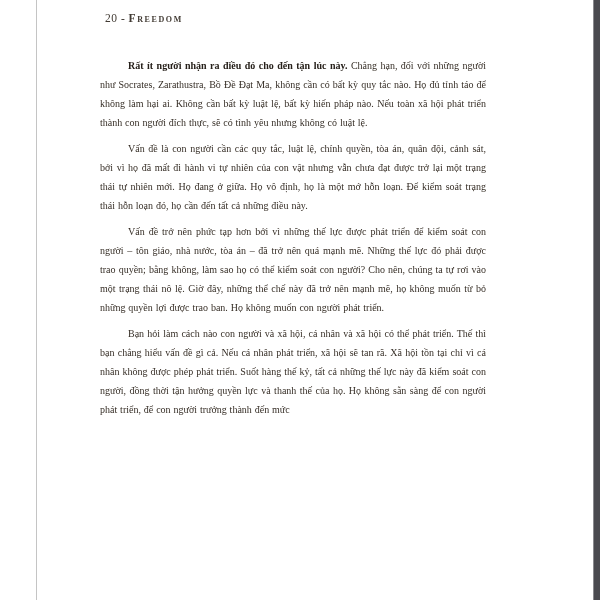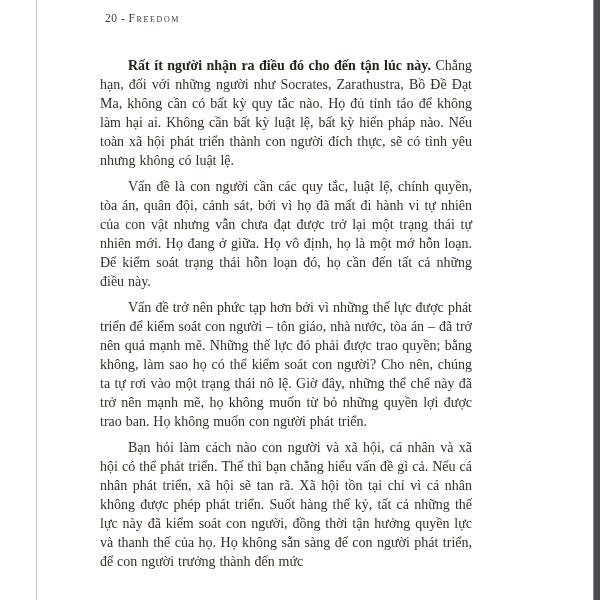--- a/index.html
+++ b/index.html
@@ -37,31 +37,32 @@
     left: 105px;
     top: 12px;
     font-size: 11.5px;
     color: #413a33;
     letter-spacing: 0.5px;
     white-space: nowrap;
   }
   .running-head .hdr-title {
     font-variant: small-caps;
     letter-spacing: 1.6px;
+    font-weight: bold;
   }
   .text-block {
     position: absolute;
     left: 100px;
     top: 56px;
     width: 386px;
     color: #362e26;
   }
   .text-block p {
-    margin: 0 14px 7px 0;
-    font-size: 14px;
+    margin: 0 0 7px 0;
+    font-size: 10px;
     line-height: 19px;
     text-align: justify;
     text-indent: 28px;
     word-spacing: 0.4px;
   }
   .text-block p strong {
     color: #26201a;
     font-weight: 700;
   }
 </style>

